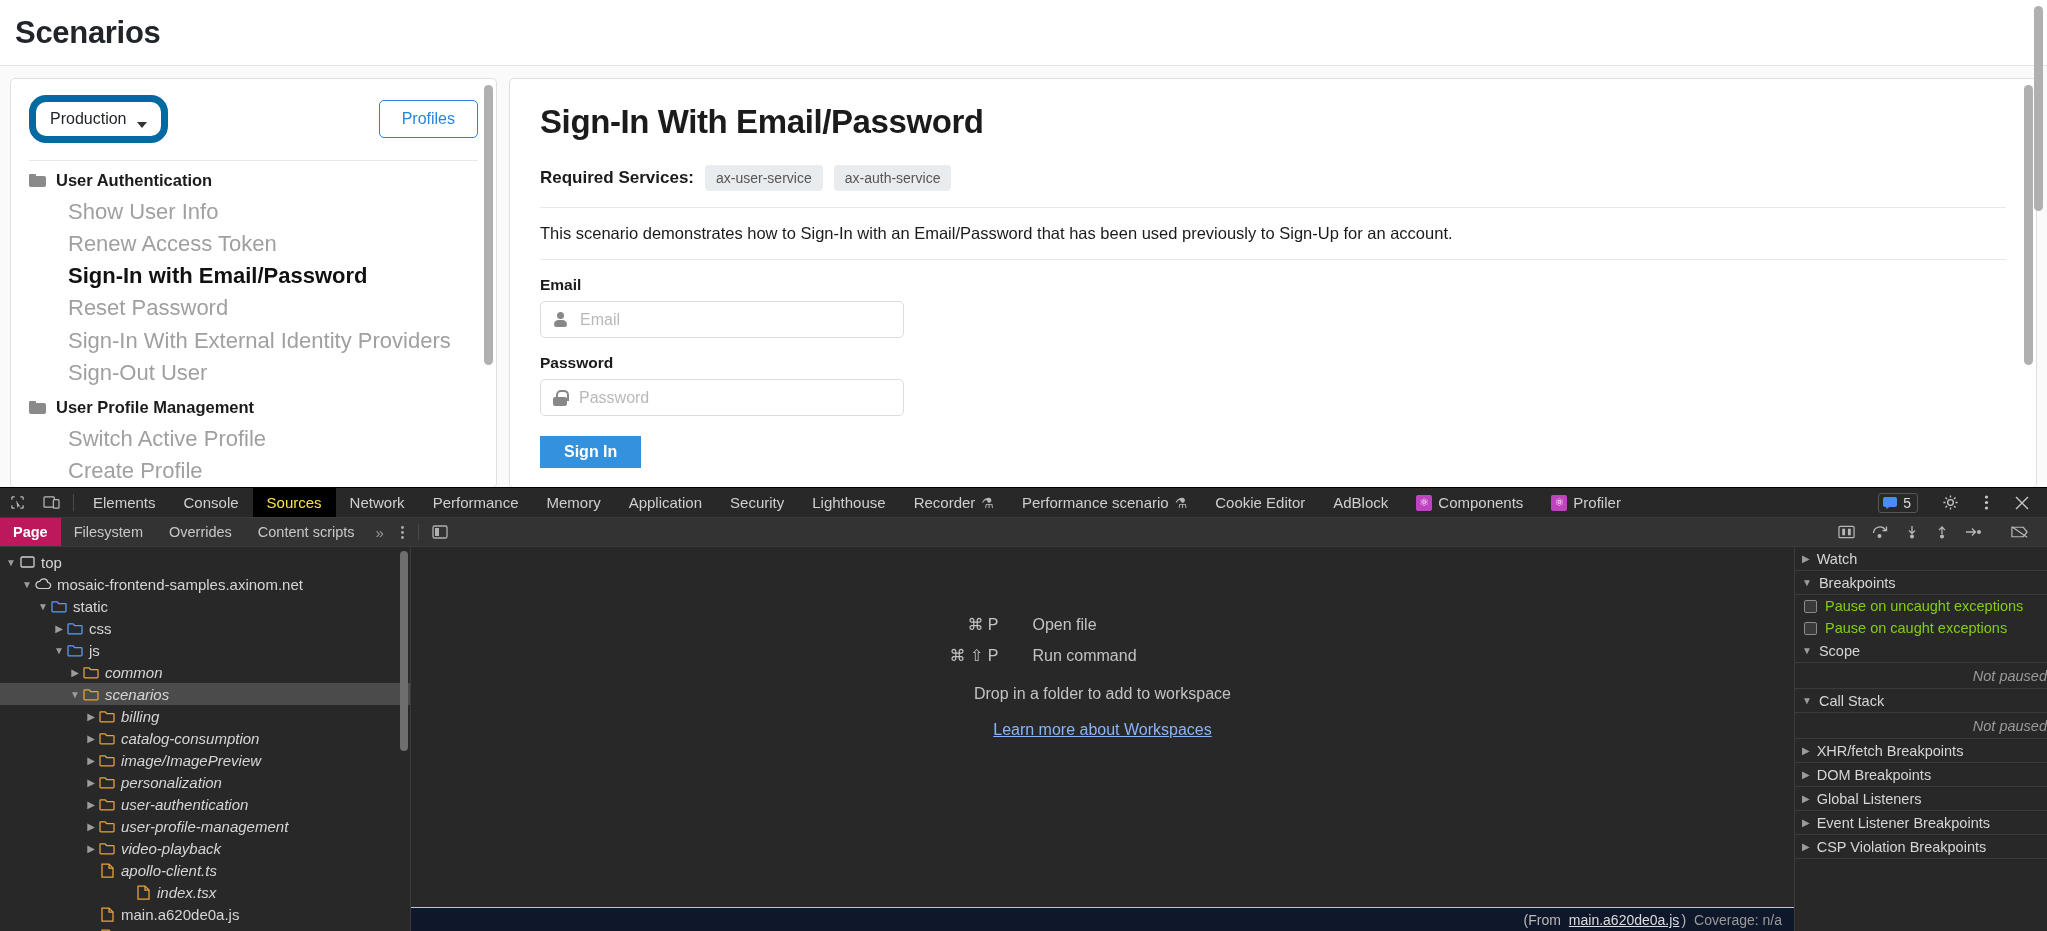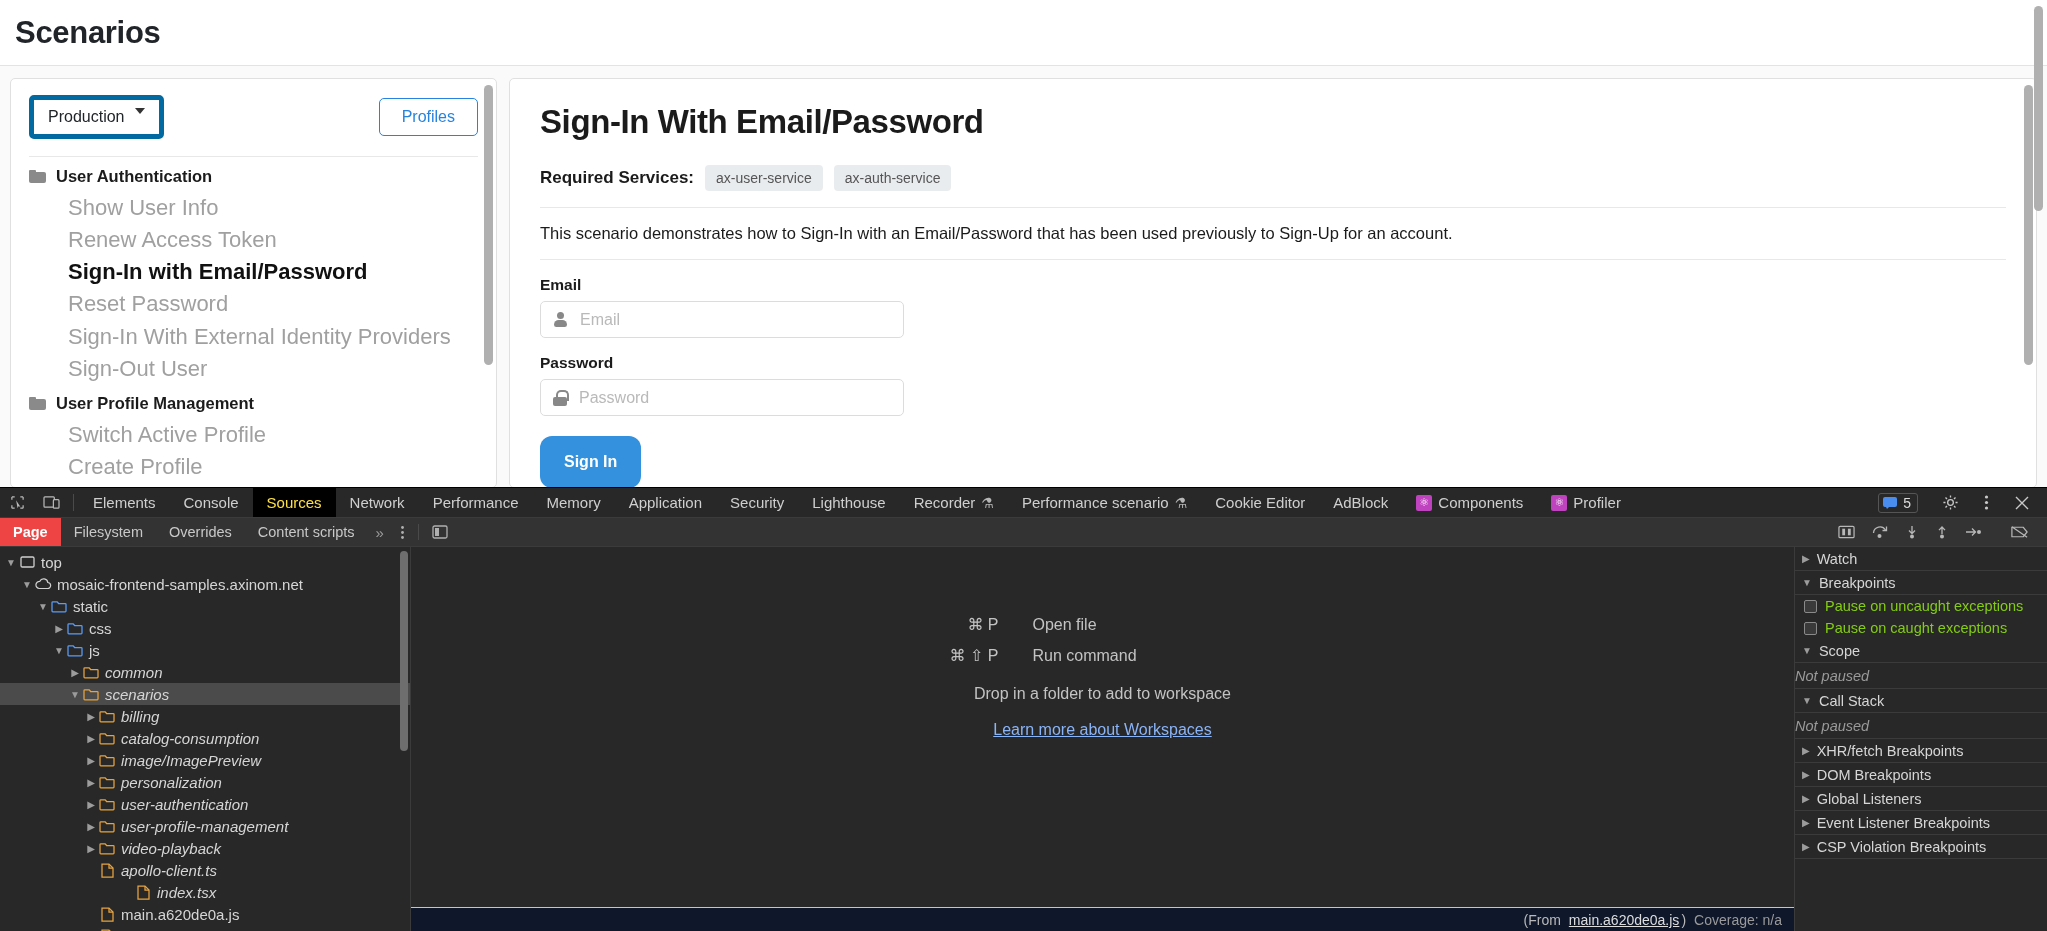--- a/index.html
+++ b/index.html
@@ -24,23 +24,23 @@
   }
   .app-body { display: flex; padding: 12px 10px 0 10px; gap: 12px; height: 421px; }
 
   
   .panel {
     background: #fff; border: 1px solid #e0e0e0; border-radius: 5px;
   }
   .scen-panel { width: 487px; flex: 0 0 487px; padding: 16px 18px; height: 410px; overflow: hidden; position: relative; }
   .scen-toolbar { display: flex; align-items: center; justify-content: space-between; }
   .env-btn {
-    border: 5px solid #0369a1; background: #fff; border-radius: 5px;
+    border: 7px solid #0369a1; background: #fff; border-radius: 17px;
     padding: 8px 14px; font-size: 16px; color: #212529; cursor: pointer;
-    display: inline-flex; align-items: flex-start; gap: 10px;
+    display: inline-flex; align-items: flex-end; gap: 10px;
     font-family: "Liberation Sans", sans-serif;
   }
   .caret { width: 0; height: 0; border-left: 5px solid transparent; border-right: 5px solid transparent; border-top: 6px solid #333; display: inline-block; }
   .profiles-btn {
     border: 1px solid #2684e0; background: #fff; border-radius: 5px;
     padding: 9px 22px; font-size: 16px; color: #2684e0; cursor: pointer;
     font-family: "Liberation Sans", sans-serif;
   }
   .scen-divider { border-top: 1px solid #e8e8e8; margin: 17px 0 10px 0; }
   .scen-group { display: flex; align-items: center; gap: 10px; margin: 9px 0 6px 0; }
@@ -71,22 +71,22 @@
     font-family: "Liberation Sans", sans-serif; background: transparent;
   }
   .input-wrap input::placeholder { color: #b9b9b9; }
   .i-person { width: 15px; height: 15px; position: relative; flex:0 0 15px; }
   .i-person::before { content:""; position:absolute; left:4px; top:0; width:7px; height:7px; border-radius:50%; background:#888; }
   .i-person::after { content:""; position:absolute; left:1px; top:8px; width:13px; height:7px; border-radius:6px 6px 3px 3px; background:#888; }
   .i-lock { width: 14px; height: 16px; position: relative; flex:0 0 14px; }
   .i-lock::before { content:""; position:absolute; left:2.5px; top:0; width:9px; height:9px; border:2.4px solid #888; border-bottom:none; border-radius:5px 5px 0 0; }
   .i-lock::after { content:""; position:absolute; left:0; top:7px; width:14px; height:9px; background:#888; border-radius:2px; }
   .signin-btn {
-    margin-top: 20px; background: #3491dd; border: none; border-radius: 12px;
-    color: #fff; font-size: 16px; font-weight: 700; padding: 17px 24px; cursor: pointer;
+    margin-top: 20px; background: #3491dd; border: none; border-radius: 0;
+    color: #fff; font-size: 16px; font-weight: 700; padding: 7px 24px; cursor: pointer;
     font-family: "Liberation Sans", sans-serif;
   }
   .panel-scrollbar {
     position: absolute; right: 3px; top: 6px; width: 9px; height: 280px;
     background: #b0b0b0; border-radius: 5px;
   }
   .app-scrollbar {
     position: absolute; right: 4px; top: 6px; width: 9px; height: 205px;
     background: #b0b0b0; border-radius: 5px;
   }
@@ -117,21 +117,21 @@
   .react-ico {
     width: 16px; height: 16px; background: #bf42bf; border-radius: 2px;
     display:inline-flex; align-items:center; justify-content:center; color:#fff; font-size:11px;
   }
 
   .dt-subbar {
     height: 29px; background: #333333; display:flex; align-items:stretch;
     border-bottom: 1px solid #3b3b3b;
   }
   .sub-tab { display:flex; align-items:center; padding: 0 13px; font-size: 14.5px; color:#c8c8c8; cursor:pointer; }
-  .sub-tab.active { background:#ef4444; color:#fff; font-weight:600; }
+  .sub-tab.active { background:#be185d; color:#fff; font-weight:600; }
   .sub-more { display:flex; align-items:center; padding: 0 8px; color:#9a9a9a; cursor:pointer; }
 
   .dt-main { display: flex; height: 385px; }
   .nav-pane {
     width: 411px; flex: 0 0 411px; background: #282828; border-right: 1px solid #3b3b3b;
     position: relative; overflow: hidden; padding-top: 4px;
   }
   .tree-row {
     display: flex; align-items: center; height: 22px; font-size: 15px; color: #d6d6d6;
     cursor: pointer; white-space: nowrap; padding-right: 8px;
@@ -158,21 +158,21 @@
   .editor-status .cov { color:#9a9a9a; }
 
   .debug-pane { width: 252px; flex: 0 0 252px; background: #282828; overflow: hidden; }
   .dbg-sec {
     display:flex; align-items:center; height: 24px; padding-left: 7px; gap: 7px;
     font-size: 14.5px; color:#d6d6d6; border-bottom: 1px solid #3b3b3b; cursor:pointer;
   }
   .arrow-r { color:#9c9c9c; font-size: 10px; }
   .dbg-check { display:flex; align-items:center; height: 22px; padding-left: 9px; gap:8px; font-size:14.5px; color:#84cc16; cursor:pointer; }
   .cbox { width:13px; height:13px; border:1px solid #8a8a8a; border-radius:2px; background:#3a3a3a; flex:0 0 13px; }
-  .dbg-empty { height: 26px; display:flex; align-items:center; justify-content:flex-start; font-style:italic; color:#9a9a9a; font-size:14.5px; border-bottom:1px solid #3b3b3b; }
+  .dbg-empty { height: 26px; display:flex; align-items:center; justify-content:flex-end; font-style:italic; color:#9a9a9a; font-size:14.5px; border-bottom:1px solid #3b3b3b; }
   svg { display:block; }
 </style>
 </head>
 <body>
 
 <div id="app">
 
   <div class="app-header">
     <div class="app-title">Scenarios</div>
   </div>

